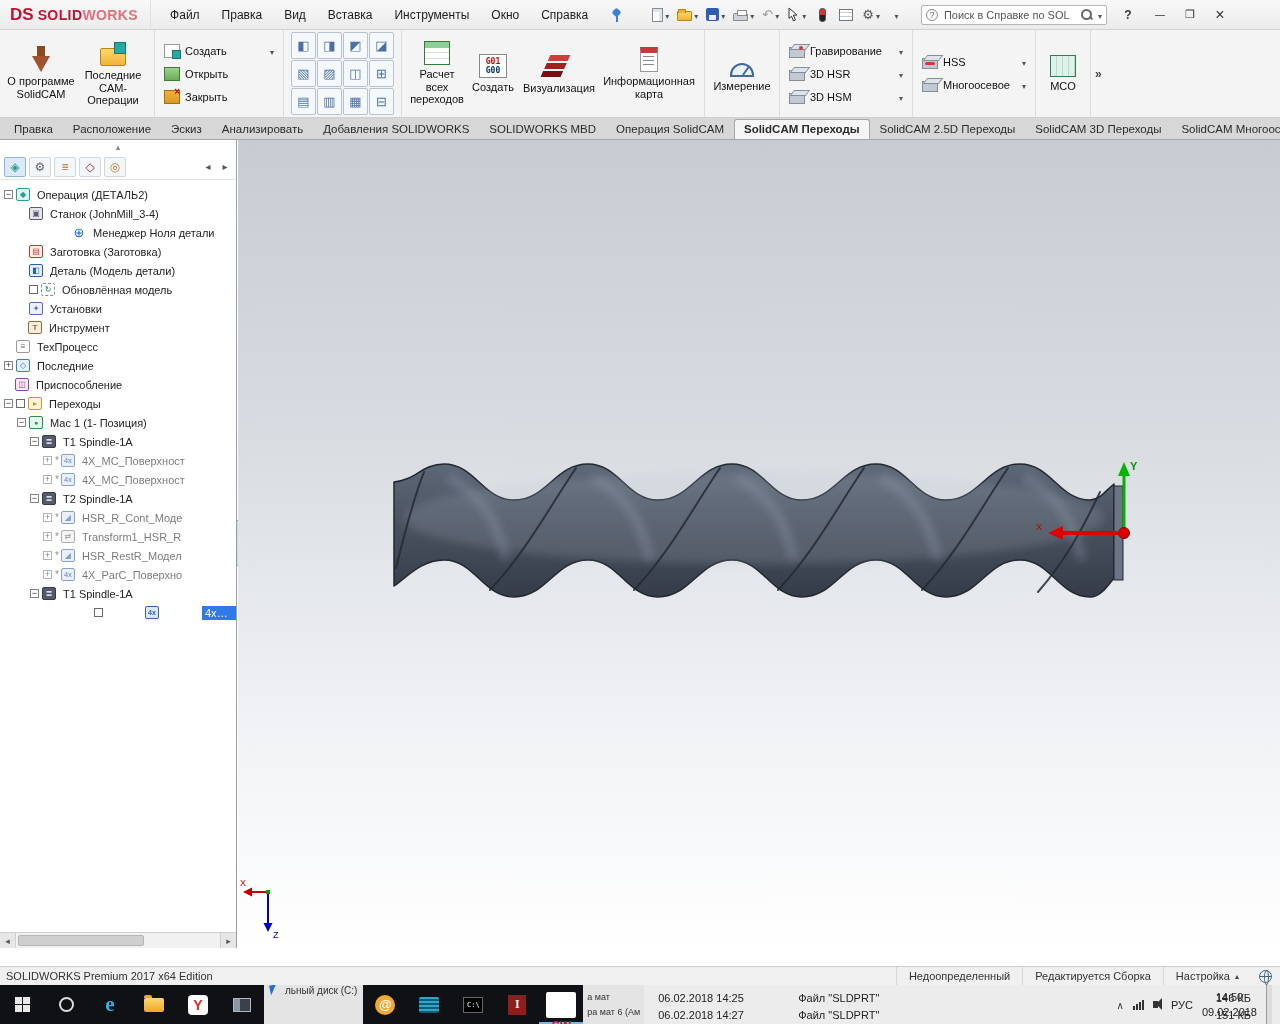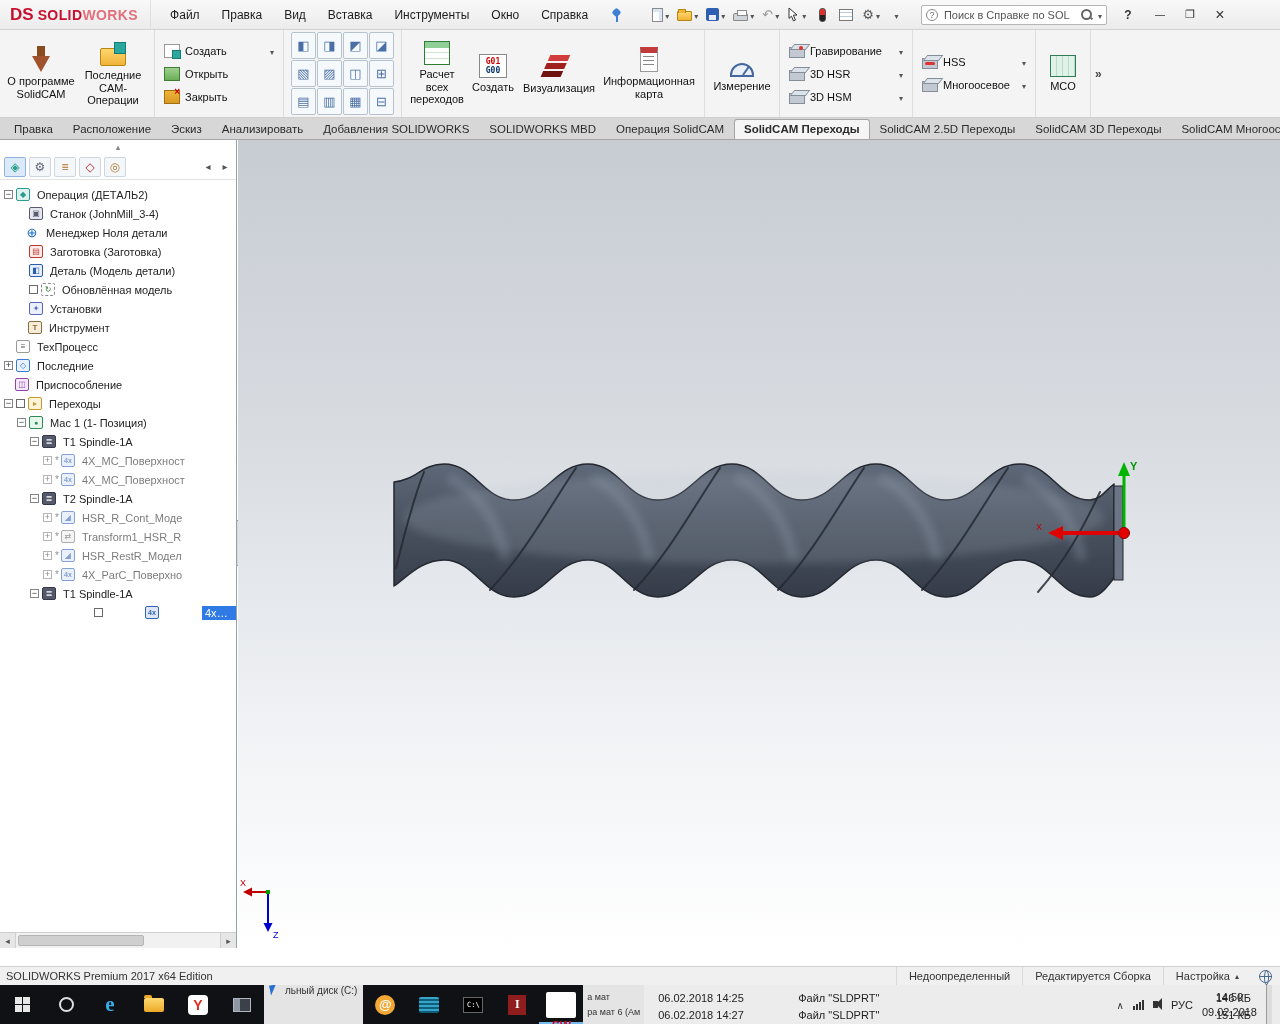--- a/index.html
+++ b/index.html
@@ -454,21 +454,21 @@
           <span class="tlabel">Операция (ДЕТАЛЬ2)</span>
         </div>
 
         <div class="trow" style="padding-left: 17px;">
           <span class="texp ghost"></span>
 
           <span class="ticon" data-icon="machine"></span>
           <span class="tlabel">Станок (JohnMill_3-4)</span>
         </div>
 
-        <div class="trow" style="padding-left: 13px;">
+        <div class="trow" style="padding-left: 13px; margin-left: 47px;">
           <span class="texp ghost"></span>
 
           <span class="ticon" data-icon="zero"></span>
           <span class="tlabel">Менеджер Ноля детали</span>
         </div>
 
         <div class="trow" style="padding-left: 17px;">
           <span class="texp ghost"></span>
 
           <span class="ticon" data-icon="stock"></span>

